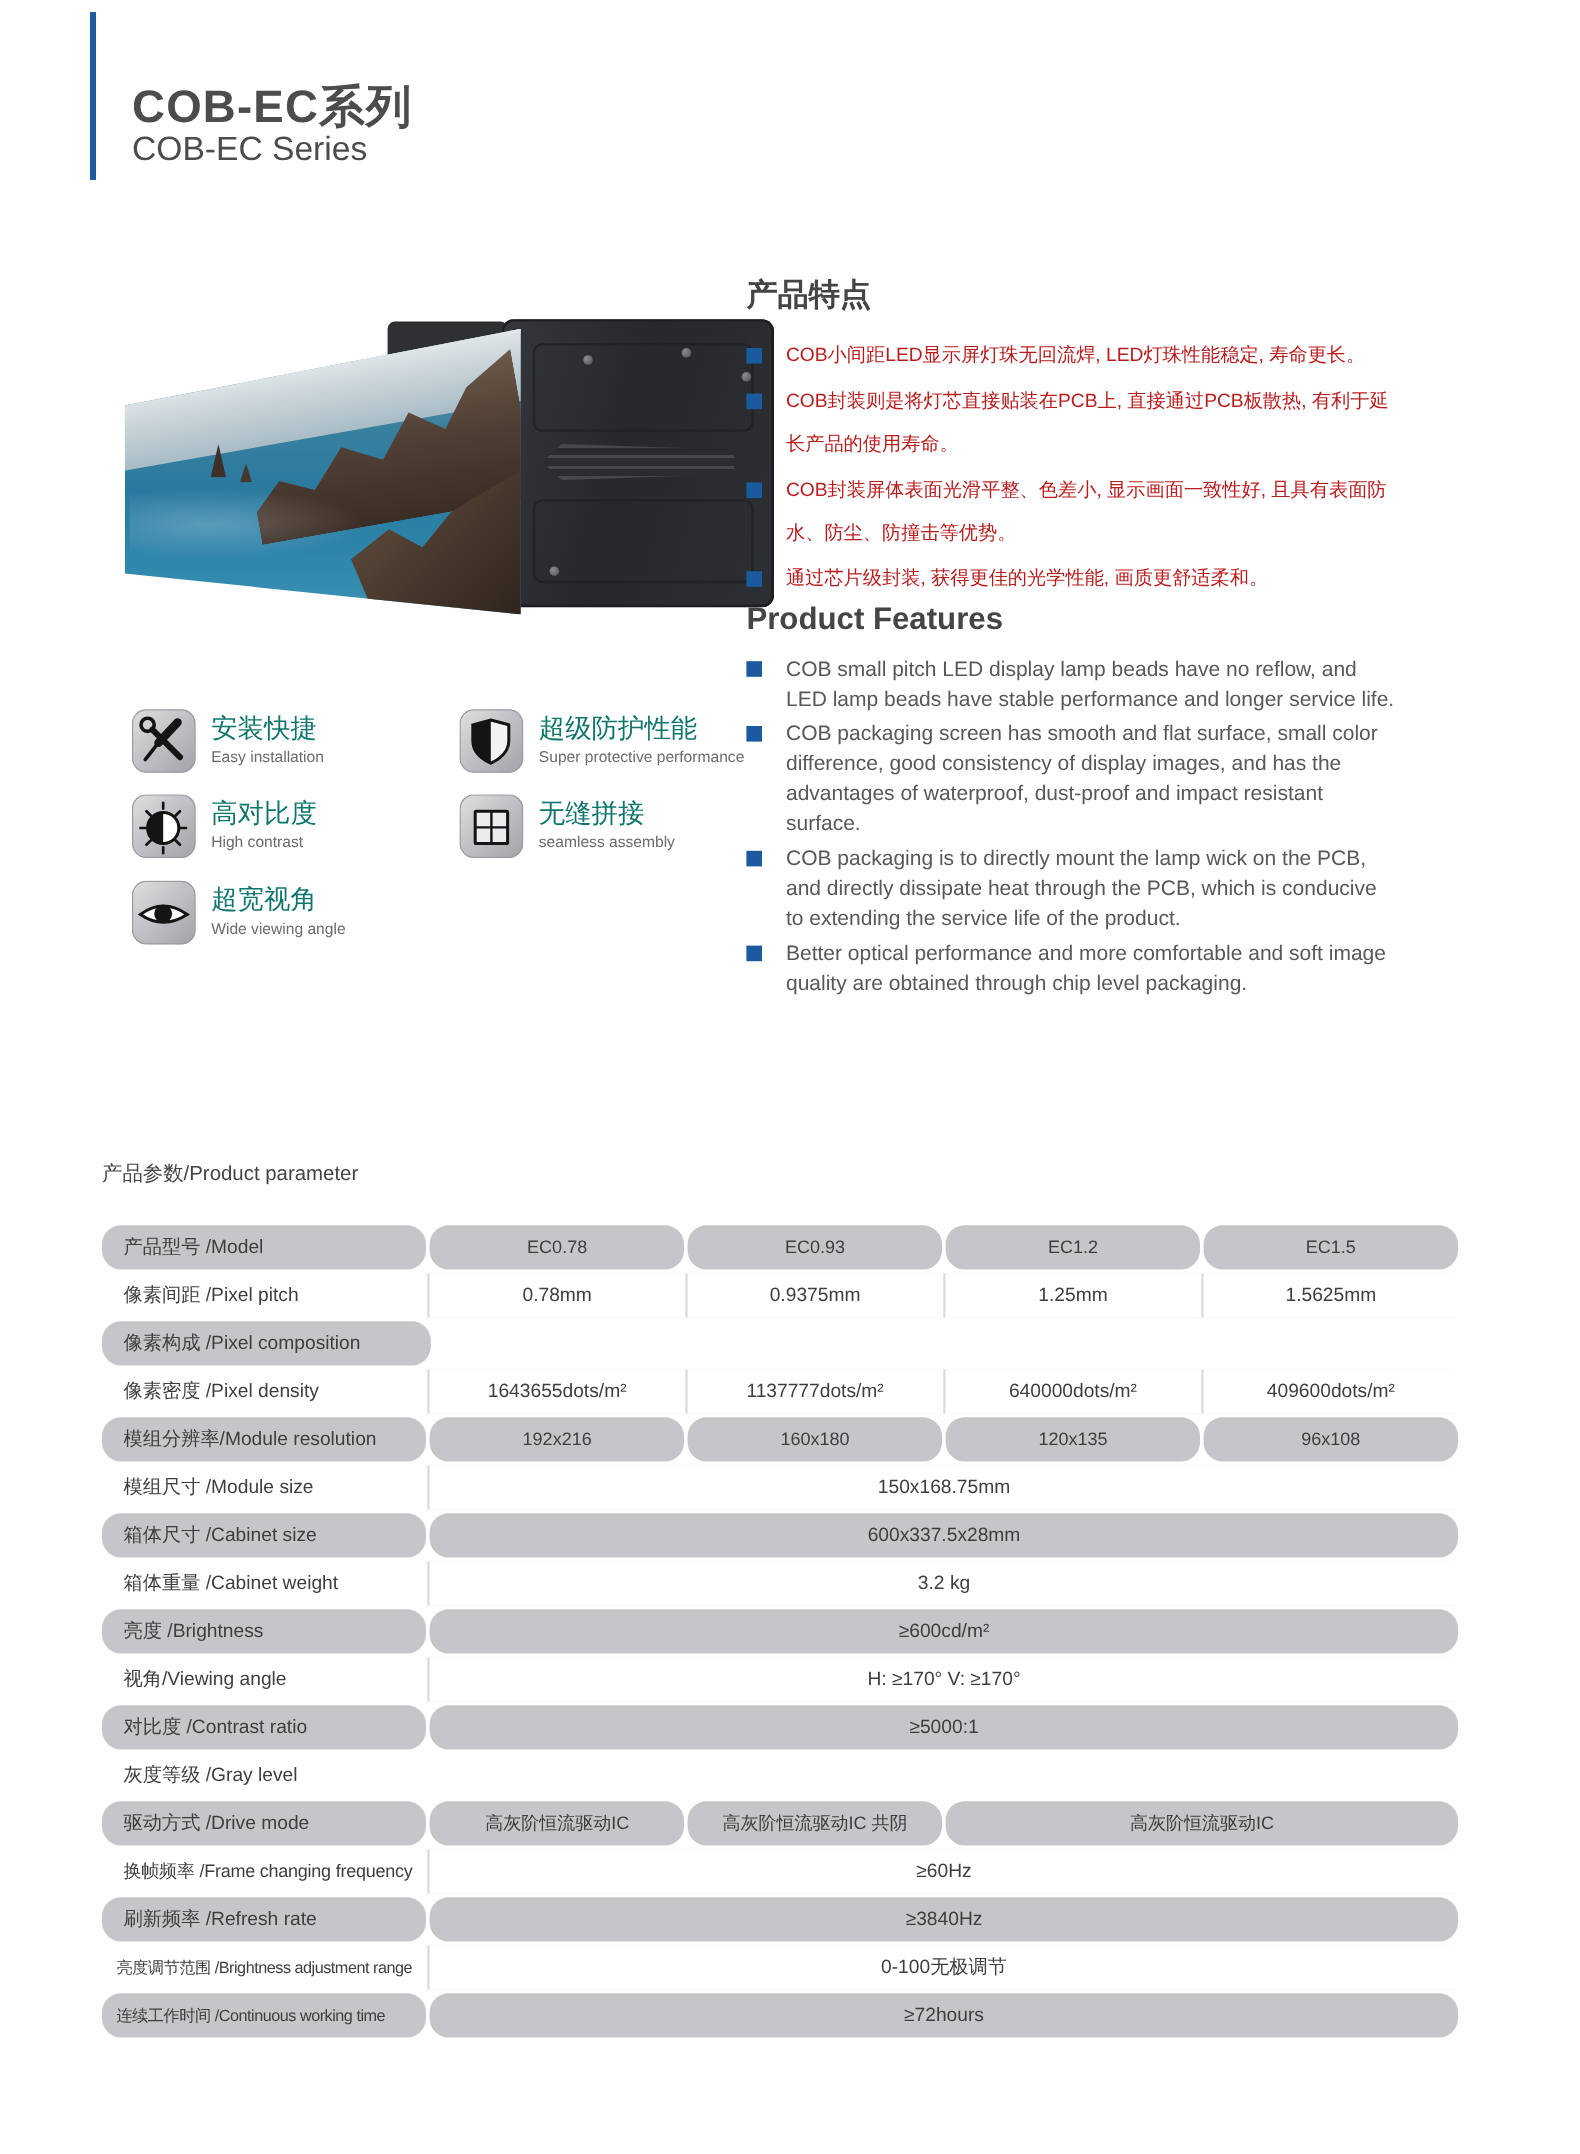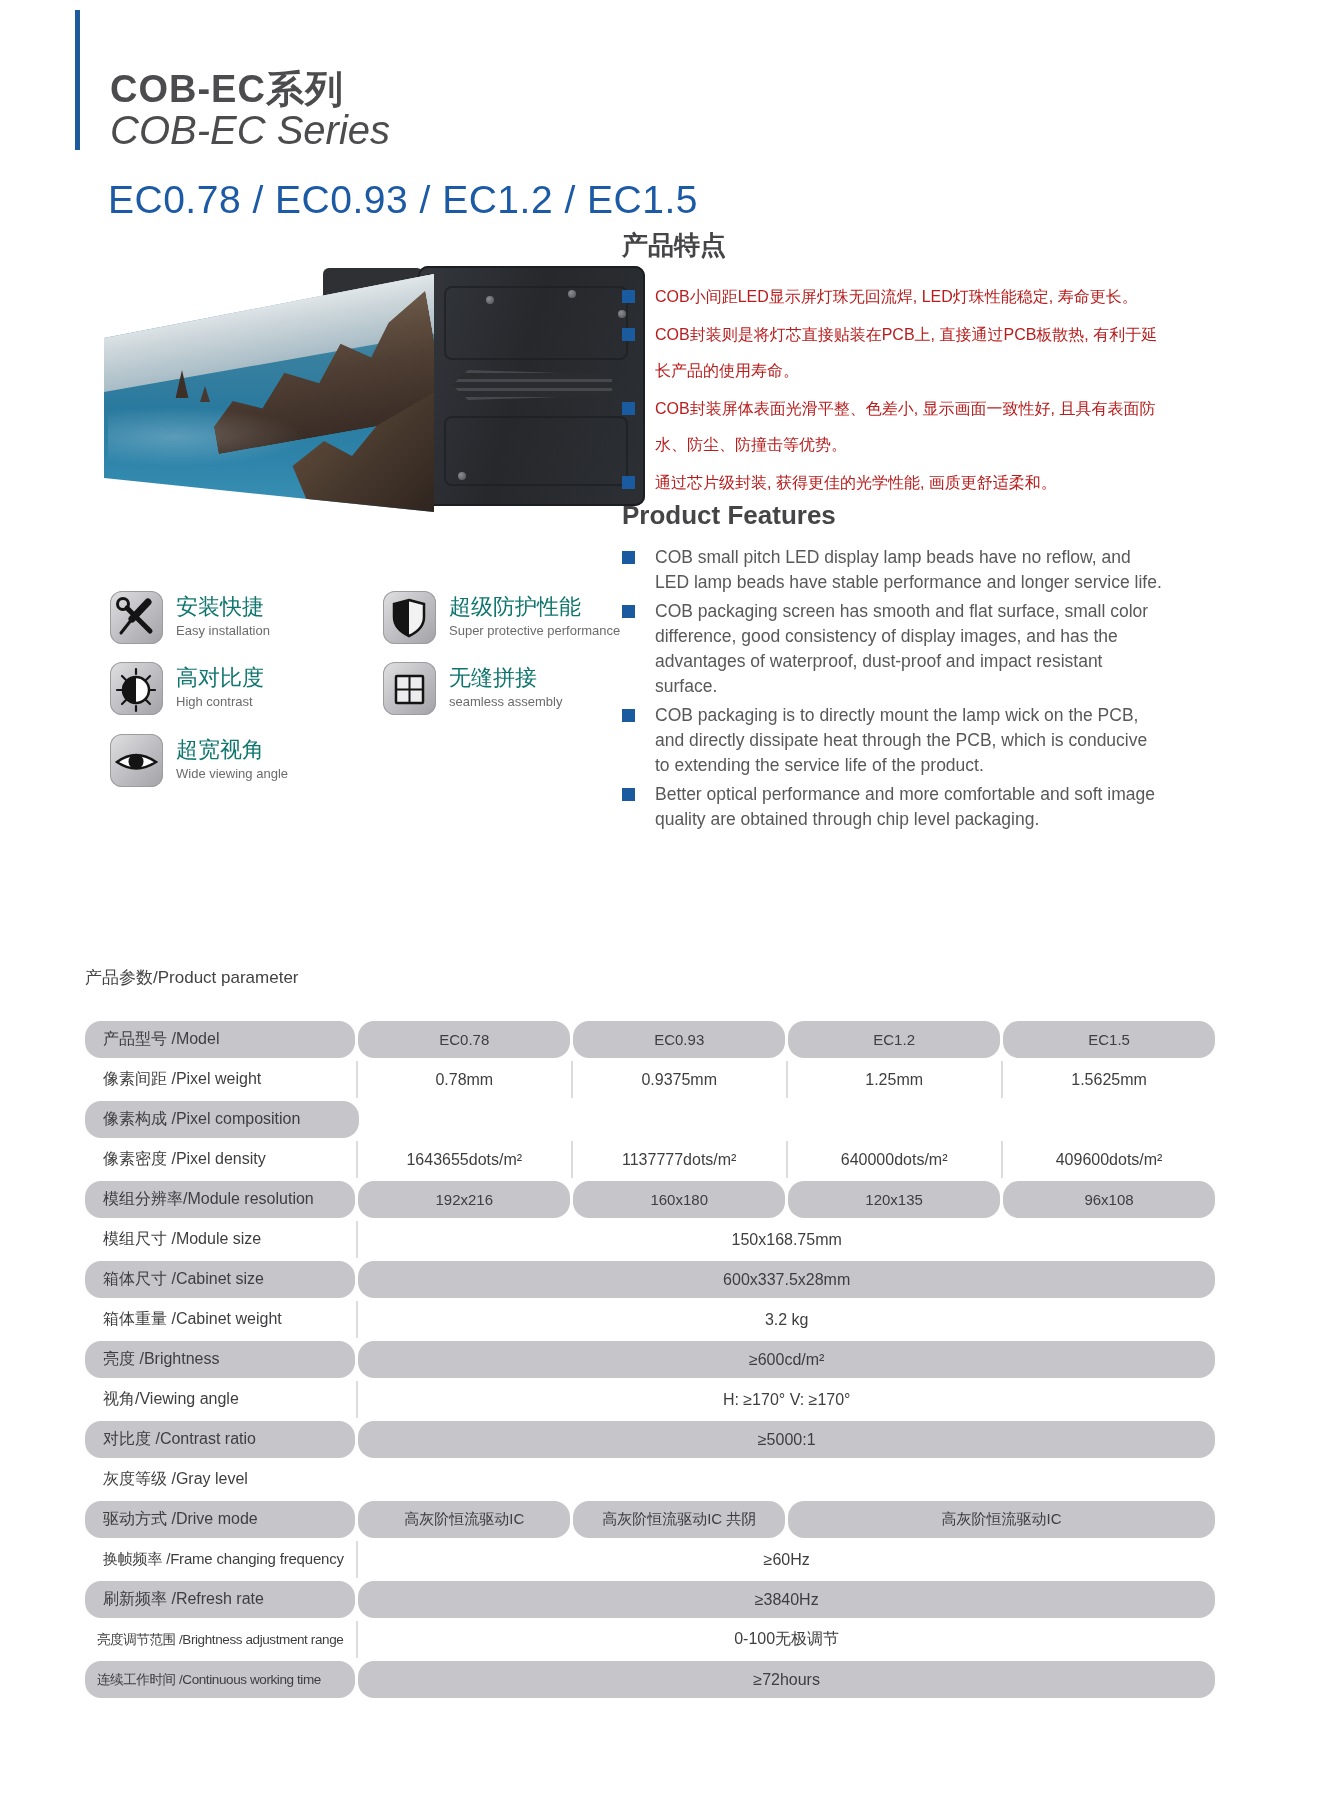--- a/index.html
+++ b/index.html
@@ -2,21 +2,21 @@
 <html><head>
 <meta charset="utf-8">
 <style>
   html,body{margin:0;padding:0;background:#ffffff;}
   .page{position:relative;width:1317px;height:1795px;background:#ffffff;overflow:hidden;
         font-family:"Liberation Sans","DejaVu Sans",sans-serif;color:#4a4a4a;}
 
   
   .accent-bar{position:absolute;left:75px;top:10px;width:5px;height:140px;background:#1d5b9d;}
   .title-zh{position:absolute;left:110px;top:64px;font-size:38px;font-weight:700;color:#4c4c4e;margin:0;letter-spacing:1px;}
-  .title-en{position:absolute;left:110px;top:108px;font-size:40px;font-weight:400;color:#4c4c4e;font-style:italic;}
+  .title-en{position:absolute;left:110px;top:108px;font-size:28px;font-weight:400;color:#4c4c4e;}
   .models-heading{position:absolute;left:108px;top:178px;font-size:39px;font-weight:500;color:#1c5aa6;letter-spacing:.5px;}
 
   
   .hero{position:absolute;left:88px;top:252px;width:560px;height:260px;}
   .cabinet2{position:absolute;left:235px;top:16px;width:100px;height:70px;background:#2e3034;border-radius:6px;}
   .cabinet{position:absolute;left:330px;top:14px;width:227px;height:240px;border-radius:10px;
            background:linear-gradient(105deg,#34373c 0%,#26282c 45%,#2c2f33 100%);
            box-shadow:inset 0 0 0 2px #1c1e21;}
   .cab-seam{position:absolute;left:10px;top:8px;width:3px;height:224px;background:#17181a;}
   .cab-chev{position:absolute;left:34px;top:104px;width:160px;height:30px;
@@ -87,21 +87,20 @@
   .trow.gray .tcell.val.c1,.trow.gray .tcell.val.c2{font-size:15px;}
 </style>
 </head>
 <body>
 
 <div class="page">
 
   <div class="accent-bar"></div>
   <h1 class="title-zh">COB-EC系列</h1>
   <div class="title-en">COB-EC Series</div>
-  <div class="models-heading">EC0.78 / EC0.93 / EC1.2 / EC1.5</div>
 
   <div class="hero">
     <div class="cabinet2"></div>
     <div class="cabinet">
       <div class="cab-seam"></div>
       <div class="cab-panel"></div>
       <div class="cab-panel lo"></div>
       <div class="cab-chev"></div>
       <div class="screw s1"></div>
       <div class="screw s2"></div>
@@ -234,21 +233,21 @@
   <div class="param-heading">产品参数/Product parameter</div>
   <div class="ptable">
       <div class="trow gray">
         <div class="tcell label">产品型号 /Model</div>
         <div class="tcell val c1">EC0.78</div>
         <div class="tcell val c1">EC0.93</div>
         <div class="tcell val c1">EC1.2</div>
         <div class="tcell val c1">EC1.5</div>
       </div>
       <div class="trow white">
-        <div class="tcell label">像素间距 /Pixel weight</div>
+        <div class="tcell label">像素间距 /Pixel pitch</div>
         <div class="tcell val c1">0.78mm</div>
         <div class="tcell val c1">0.9375mm</div>
         <div class="tcell val c1">1.25mm</div>
         <div class="tcell val c1">1.5625mm</div>
       </div>
       <div class="trow gray">
         <div class="tcell label">像素构成 /Pixel composition</div>
       </div>
       <div class="trow white">
         <div class="tcell label">像素密度 /Pixel density</div>

